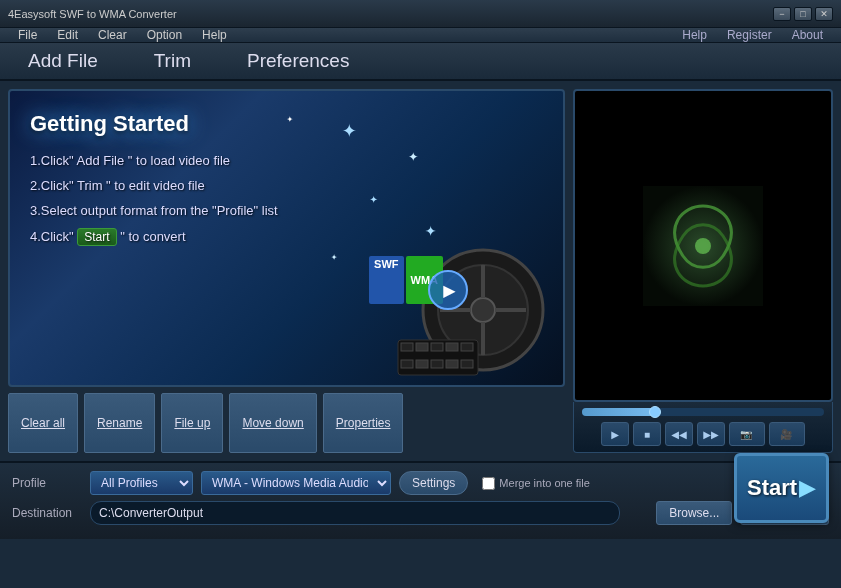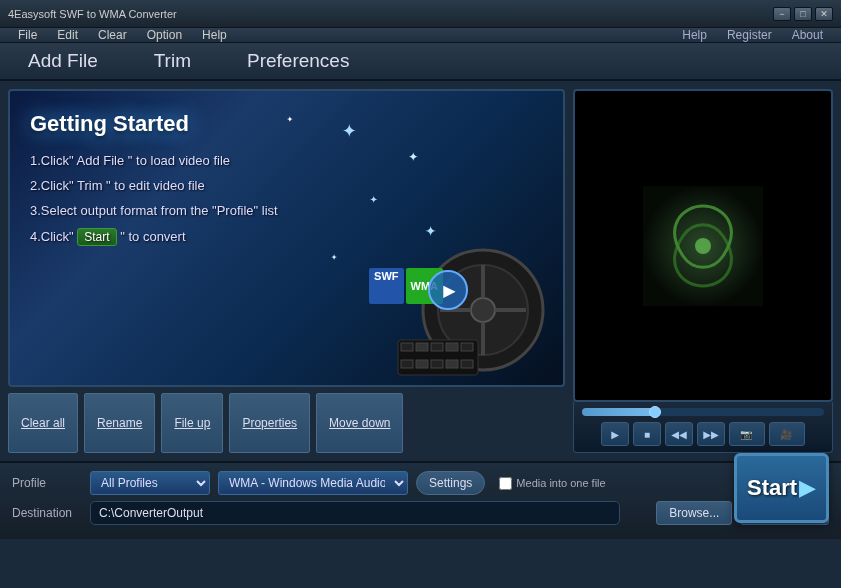--- a/index.html
+++ b/index.html
@@ -141,21 +141,21 @@
       font-size: 11px;
       font-weight: bold;
       padding: 2px 5px;
       border-radius: 2px;
     }
     .badge-wma {
       background: #22aa22;
       color: #fff;
       font-size: 11px;
       font-weight: bold;
-      padding: 12px 5px;
+      padding: 18px 5px;
       border-radius: 2px;
     }
     .sparkle {
       position: absolute;
       color: #adf;
       font-size: 14px;
     }
 
     
     #action-buttons {
@@ -269,21 +269,21 @@
     select.styled-select {
       background: linear-gradient(to bottom, #2a5a8a, #1a3a6a);
       border: 1px solid #3a6a9a;
       color: #ddf;
       padding: 3px 6px;
       font-size: 12px;
       border-radius: 3px;
       cursor: pointer;
     }
     select.styled-select option { background: #1a3a5a; }
-    #profile-select { width: 120px; }
+    #profile-select { width: 103px; }
     #format-select { width: 190px; }
     .settings-btn {
       background: linear-gradient(to bottom, #3a5a7a, #2a4a6a);
       border: 1px solid #4a6a8a;
       border-radius: 12px;
       color: #dde;
       padding: 4px 12px;
       font-size: 12px;
       cursor: pointer;
       text-align: center;
@@ -450,22 +450,22 @@
           <div style="position:absolute;left:45px;top:60px;width:40px;height:40px;background:rgba(30,100,180,0.8);border-radius:50%;display:flex;align-items:center;justify-content:center;border:2px solid #6af;">
             <span style="color:#fff;font-size:16px;margin-left:3px;">▶</span>
           </div>
         </div>
       </div>
 
       <div id="action-buttons">
         <button class="action-btn">Clear all</button>
         <button class="action-btn">Rename</button>
         <button class="action-btn">File up</button>
+        <button class="action-btn">Move down</button>
         <button class="action-btn">Properties</button>
-        <button class="action-btn">Move down</button>
       </div>
     </div>
 
     <div id="right-panel">
       <div id="video-display">
 
         <svg id="logo-display" viewBox="0 0 120 120">
           <defs>
             <radialGradient id="bgGrad" cx="50%" cy="50%" r="50%">
               <stop offset="0%" stop-color="#2a4a2a"></stop>
@@ -505,27 +505,27 @@
       <span class="bottom-label">Profile</span>
       <select id="profile-select" class="styled-select">
         <option>All Profiles</option>
       </select>
       <select id="format-select" class="styled-select">
         <option>WMA - Windows Media Audio (*.wma)</option>
       </select>
       <button class="settings-btn">Settings</button>
       <div class="merge-wrap">
         <input type="checkbox" style="cursor: pointer;">
-        <span>Media into one file</span>
+        <span>Merge into one file</span>
       </div>
     </div>
 
     <div class="bottom-row">
       <span class="bottom-label">Destination</span>
-      <input id="destination-input" type="text" style="flex: 1 1 0%; background: rgb(10, 26, 42); border: 1px solid rgb(42, 74, 106); color: rgb(221, 221, 238); padding: 4px 8px; font-size: 12px; border-radius: 5px;" value="C:\ConverterOutput">
+      <input id="destination-input" type="text" style="flex: 1 1 0%; background: rgb(10, 26, 42); border: 1px solid rgb(42, 74, 106); color: rgb(221, 221, 238); padding: 4px 8px; font-size: 12px; border-radius: 11px;" value="C:\ConverterOutput">
       <button class="browse-btn">Browse...</button>
       <button class="open-folder-btn">Open Folder</button>
     </div>
 
     <div id="start-button">
       <span id="start-label">Start</span>
       <span id="start-arrow">▶</span>
     </div>
   </div>
 

